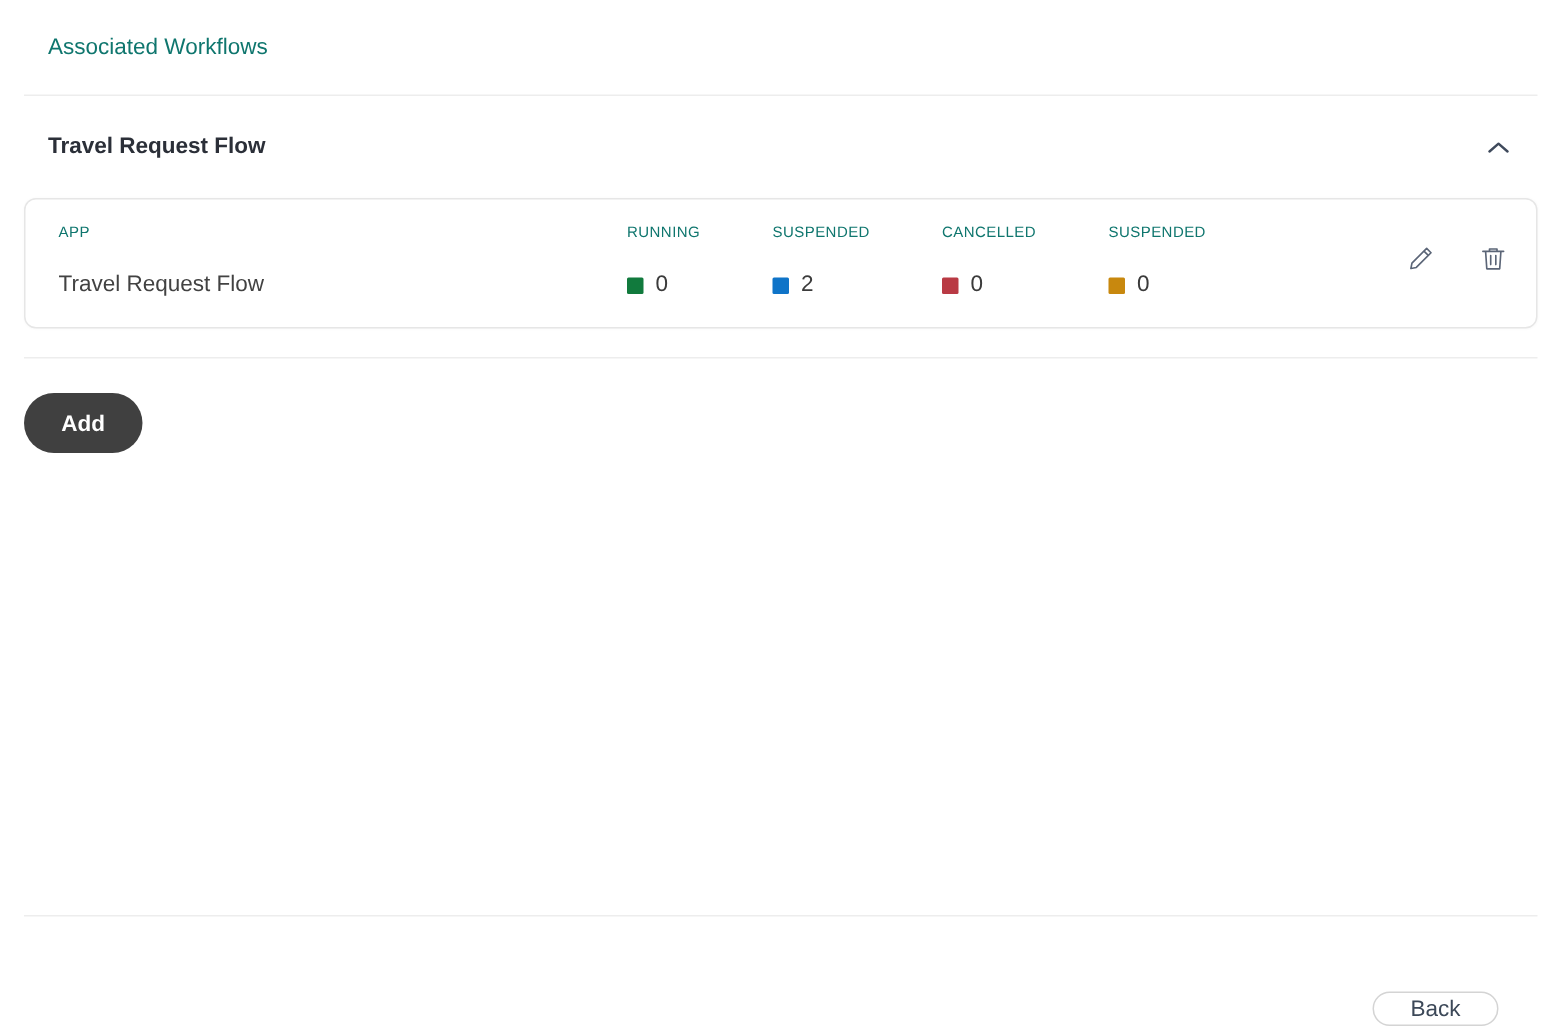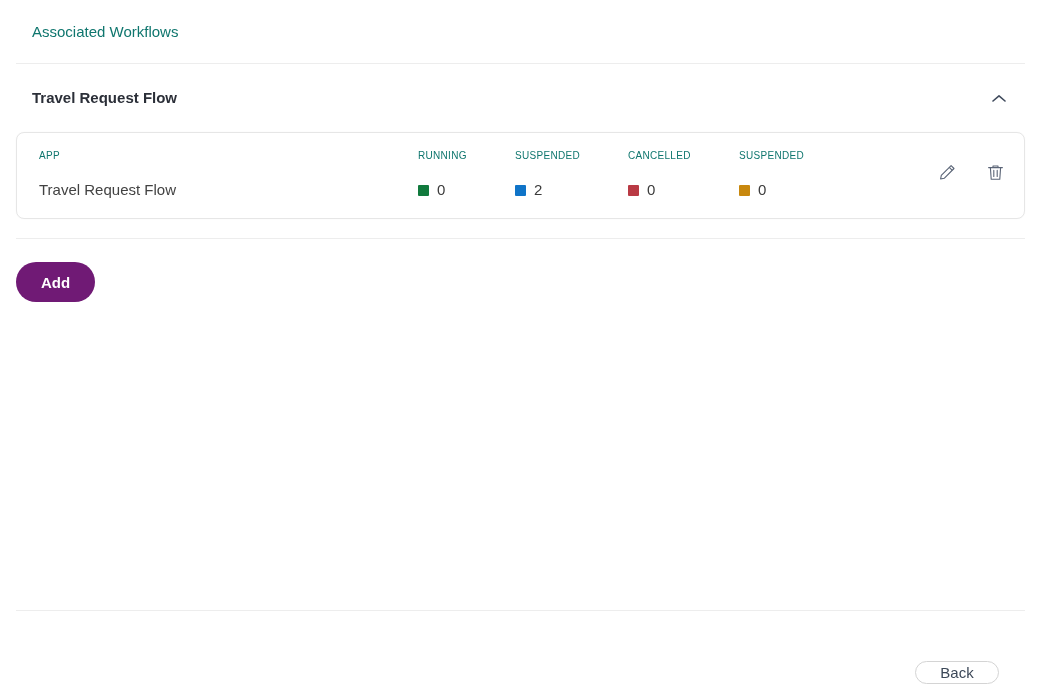--- a/index.html
+++ b/index.html
@@ -193,21 +193,21 @@
 
   
   .add-row {
     padding: 23px 16px 0 16px;
   }
   .add-button {
     height: 40px;
     min-width: 79px;
     padding: 0 22px;
     border-radius: 999px;
-    background: #701a75;
+    background: #404040;
     color: #ffffff;
     font-size: 15px;
     font-weight: 700;
     border: none;
     cursor: pointer;
     font-family: "Liberation Sans", sans-serif;
     line-height: 1;
   }
 
   

